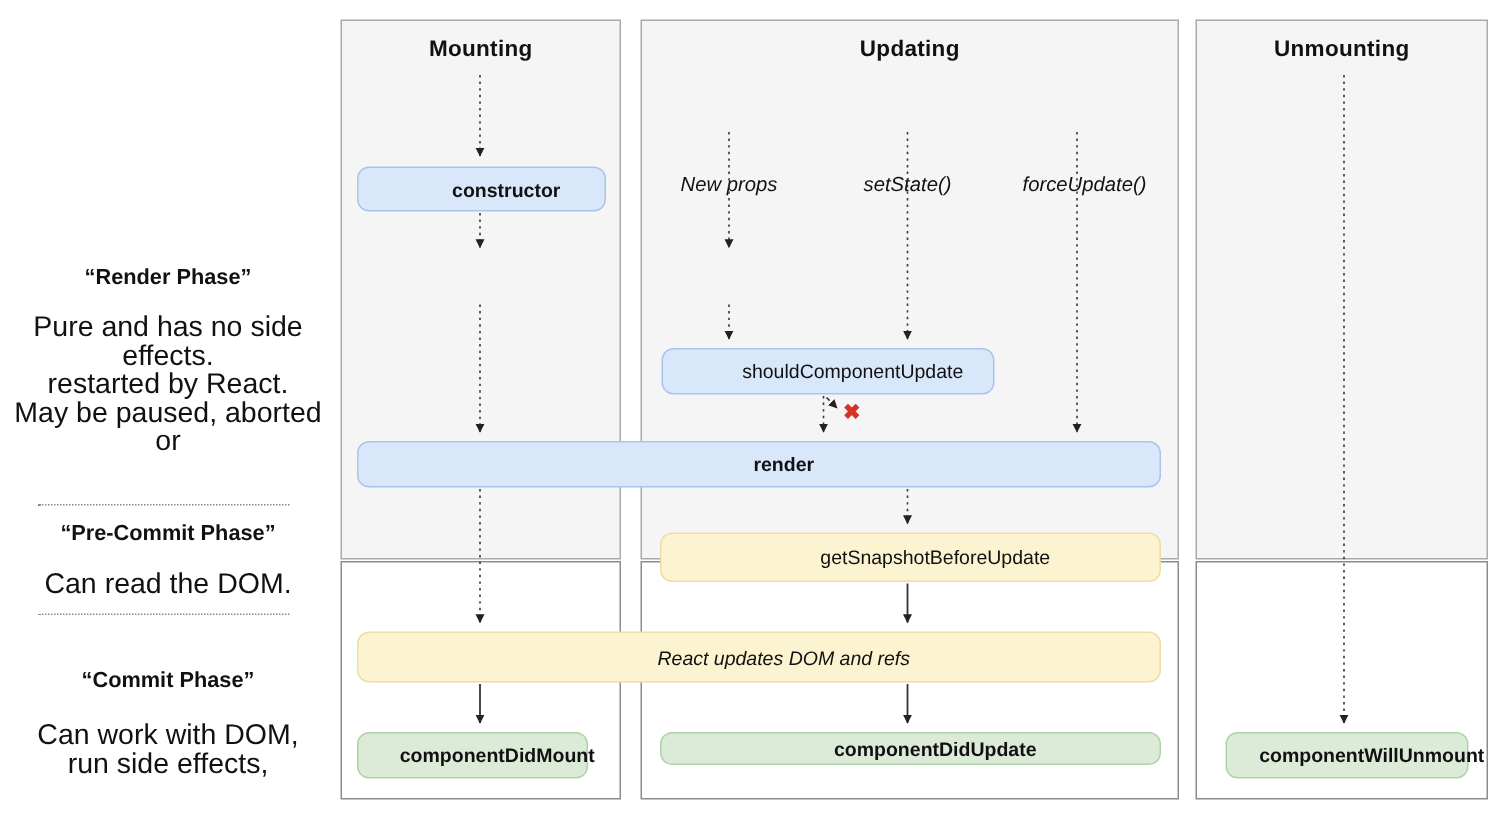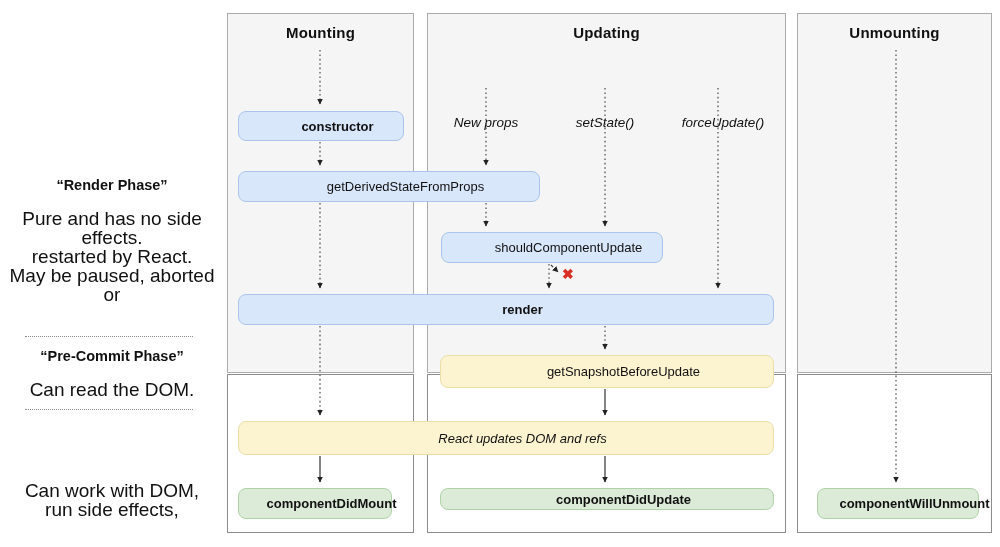--- a/index.html
+++ b/index.html
@@ -44,20 +44,21 @@
 
   <div class="sep" style="top:336px"></div>
 
   <div class="side-title" style="top:348px">“Pre-Commit Phase”</div>
   <div class="side-body" style="top:380px">
     <div>Can read the DOM.</div>
   </div>
 
   <div class="sep" style="top:409px"></div>
 
+  <div class="side-title" style="top:446px">“Commit Phase”</div>
   <div class="side-body" style="top:481px">
     <div>Can work with DOM,</div>
     <div>run side effects,</div>
   </div>
 
   <div class="phase-box phase-gray" style="left:227px;top:13px;width:187px;height:360px">
     <div class="col-header">Mounting</div>
   </div>
   <div class="phase-box phase-gray" style="left:427px;top:13px;width:359px;height:360px">
     <div class="col-header">Updating</div>
@@ -92,21 +93,20 @@
     <line class="dotted" x1="320" y1="326" x2="320" y2="415" marker-end="url(#ah)"></line>
     <line class="solid" x1="605" y1="389" x2="605" y2="415" marker-end="url(#ah)"></line>
     <line class="solid" x1="320" y1="456" x2="320" y2="482" marker-end="url(#ah)"></line>
     <line class="solid" x1="605" y1="456" x2="605" y2="482" marker-end="url(#ah)"></line>
     <line class="dotted" x1="896" y1="50" x2="896" y2="482" marker-end="url(#ah)"></line>
   </svg>
 
   <span class="cancel-x" style="left:562px;top:267px">✖</span>
 
   <div class="mbox blue bold" style="left:238px;top:111px;width:166px;height:30px">constructor</div>
-  <div class="mbox blue" style="left:238px;top:171px;width:302px;height:31px">getDerivedStateFromProps</div>
   <div class="mbox blue" style="left:441px;top:232px;width:222px;height:31px">shouldComponentUpdate</div>
   <div class="mbox blue bold" style="left:238px;top:294px;width:536px;height:31px">render</div>
   <div class="mbox yellow" style="left:440px;top:355px;width:334px;height:33px">getSnapshotBeforeUpdate</div>
   <div class="mbox yellow italic" style="left:238px;top:421px;width:536px;height:34px">React updates DOM and refs</div>
   <div class="mbox green bold" style="left:238px;top:488px;width:154px;height:31px">componentDidMount</div>
   <div class="mbox green bold" style="left:440px;top:488px;width:334px;height:22px">componentDidUpdate</div>
   <div class="mbox green bold" style="left:817px;top:488px;width:162px;height:31px">componentWillUnmount</div>
 
 </div>
 

